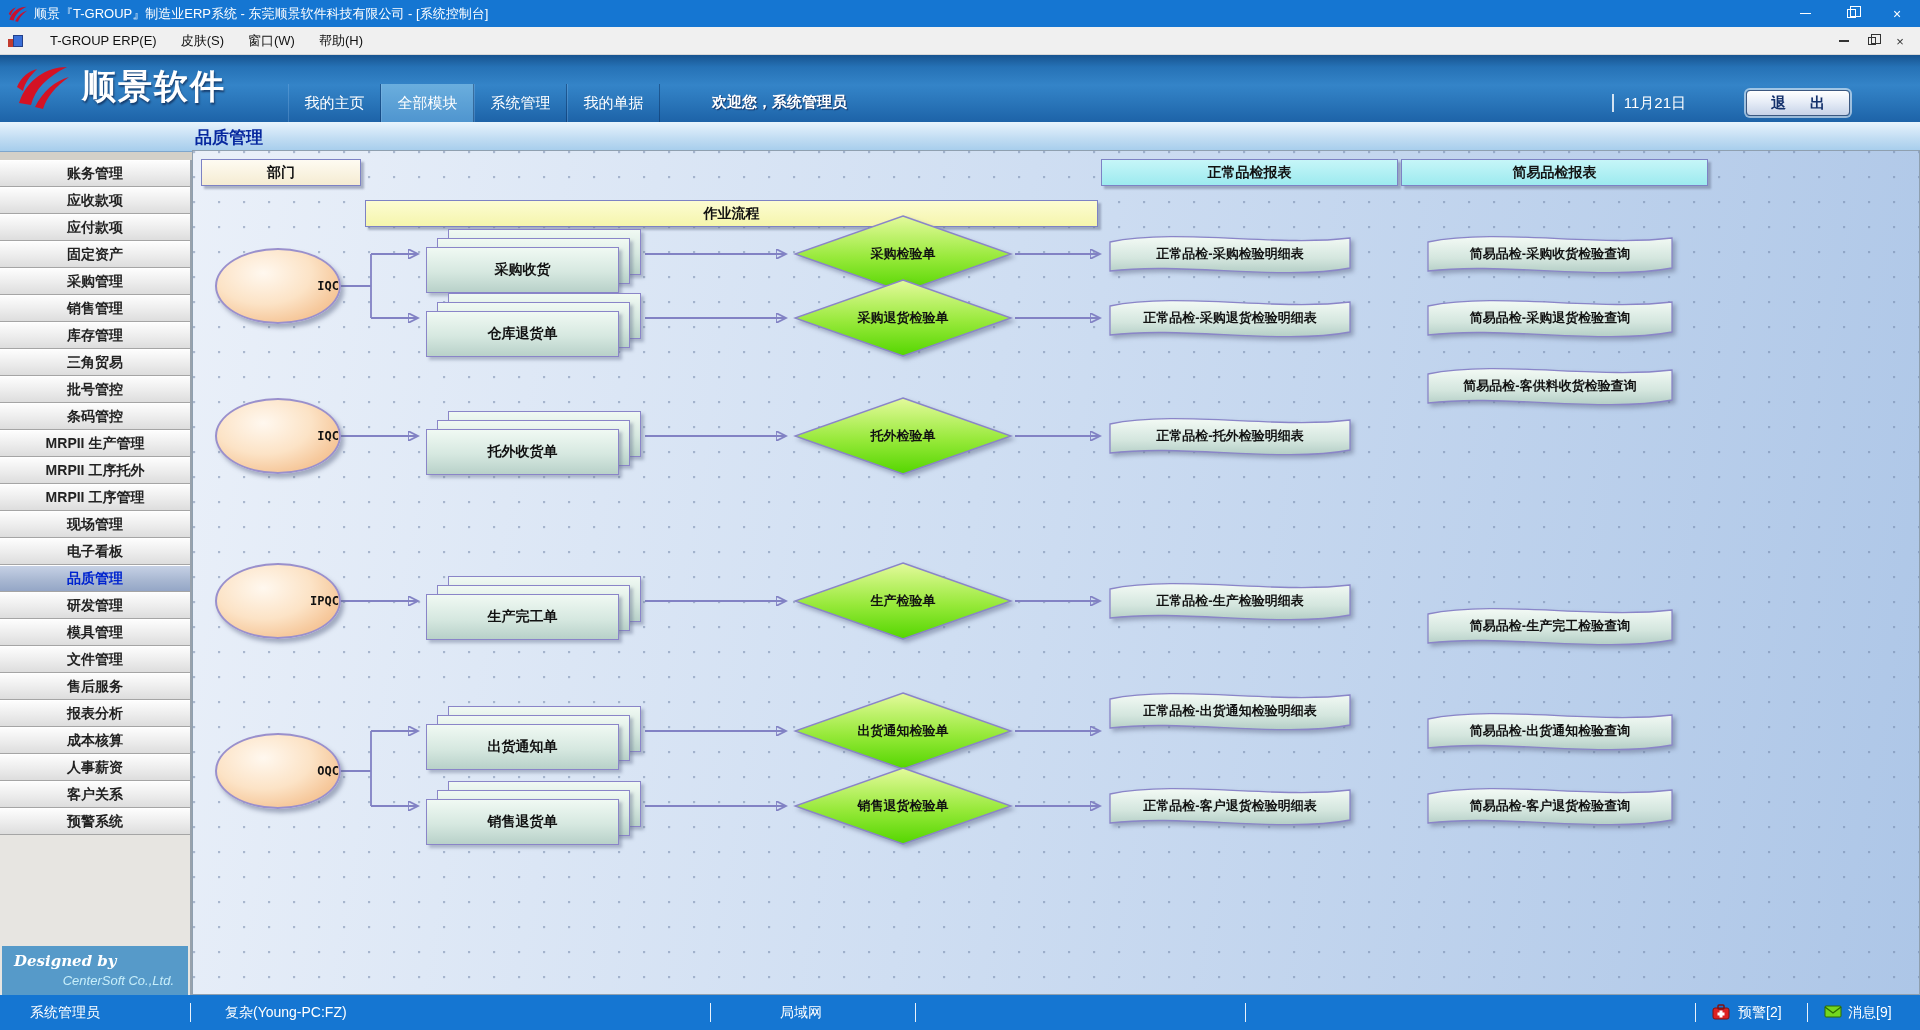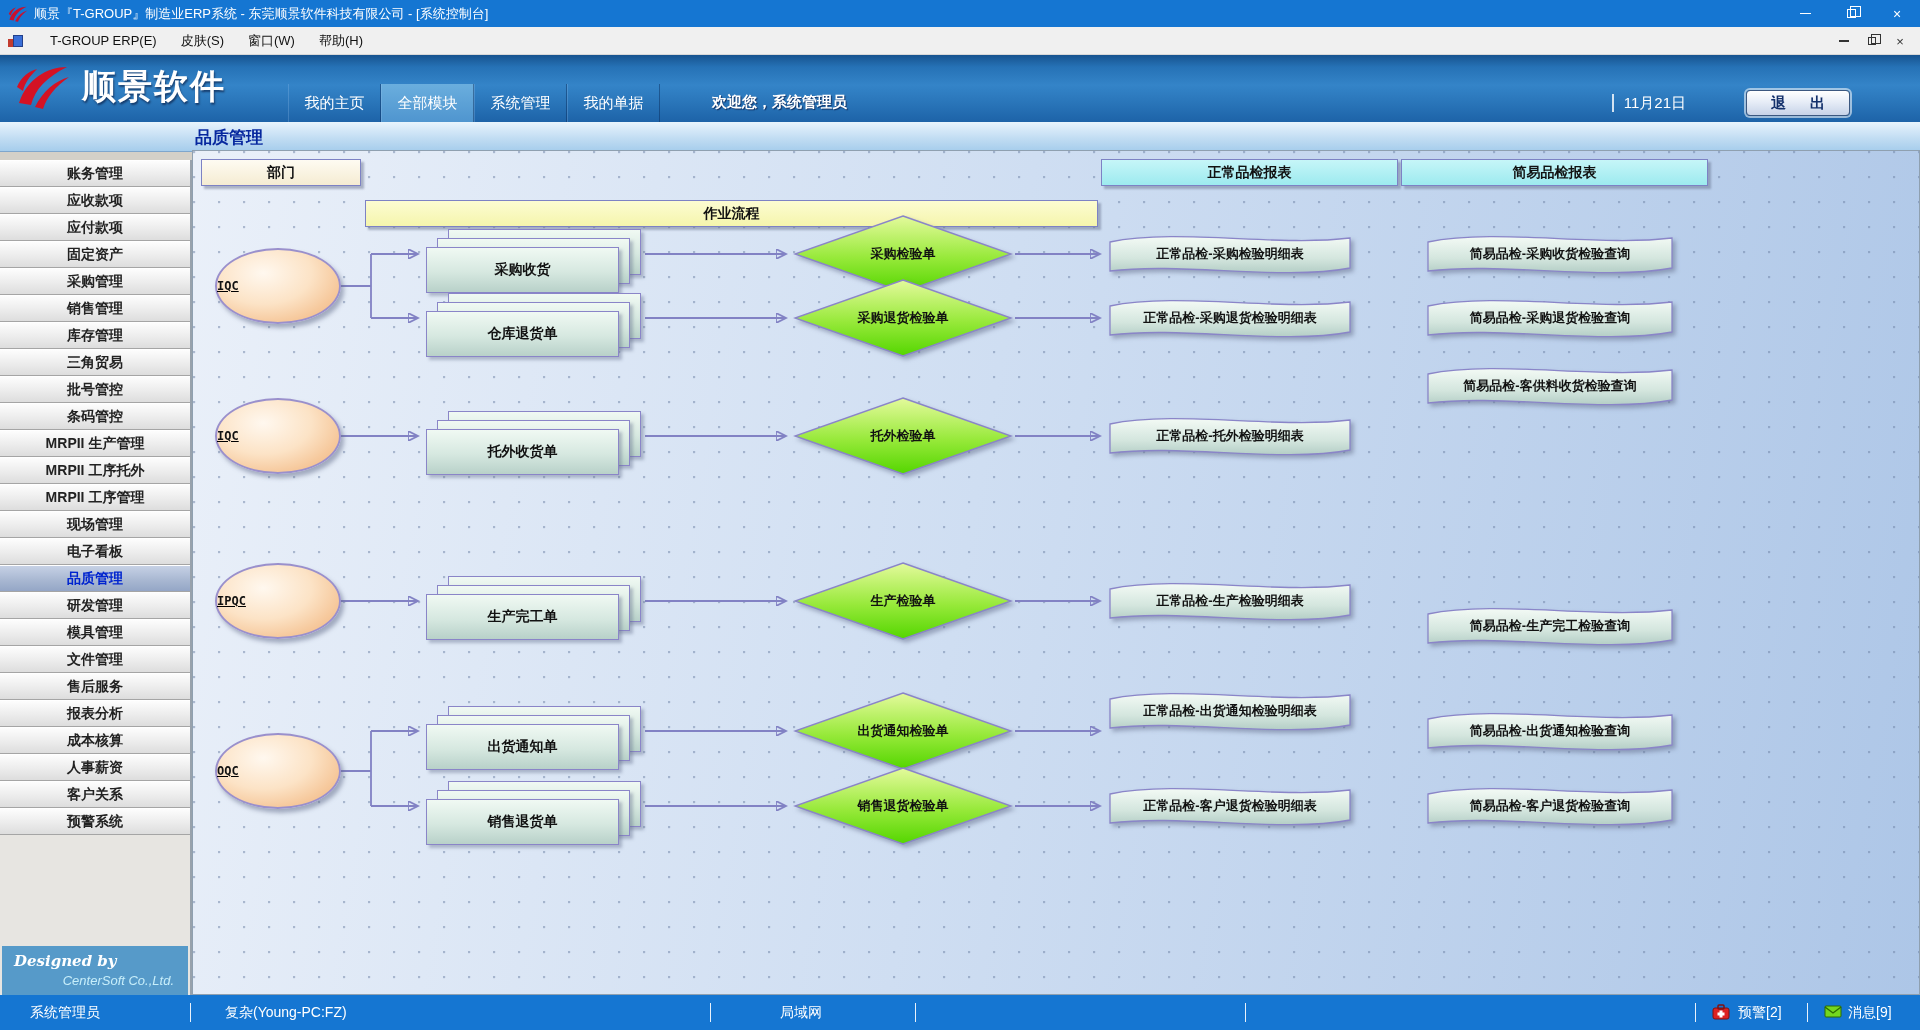--- a/index.html
+++ b/index.html
@@ -62,21 +62,21 @@
   .h-dept { left:8px; width:160px; background:linear-gradient(180deg,#fefbf2 0%,#f5ecd2 100%); }
   .h-flow { left:172px; width:733px; background:linear-gradient(180deg,#fcfcd2 0%,#f5f5ac 100%);margin-top:41px; }
   .h-norm { left:908px; width:297px; background:linear-gradient(180deg,#c6f6f8 0%,#9deaef 100%); }
   .h-simp { left:1208px; width:307px; background:linear-gradient(180deg,#c6f6f8 0%,#9deaef 100%); }
 
   .connectors { position:absolute; left:0; top:0; }
   .connectors path { stroke:#8282c4; stroke-width:1.8; fill:none; }
 
   .dept { position:absolute; width:126px; height:76px; border-radius:50%; border:2px solid #9a90cc;
     background:radial-gradient(ellipse at 38% 32%, #fff8ef 0%, #fce3c6 45%, #f6c99d 72%, #eeb27c 100%);
-    box-shadow:3px 4px 4px rgba(96,106,136,.5); display:flex; align-items:center; justify-content:flex-start;text-decoration:underline; }
+    box-shadow:3px 4px 4px rgba(96,106,136,.5); display:flex; align-items:center; justify-content:flex-end; }
   .dept span { font-size:12px; font-weight:bold; color:#111; font-family:"DejaVu Sans Mono",monospace; }
 
   .proc { position:absolute; width:217px; height:66px;margin-top:16px; }
   .sheet { position:absolute; width:193px; height:46px; border:1px solid #8a85c8;
     background:linear-gradient(180deg,#f0f9f3 0%,#d6e8e0 55%,#b8d1c9 100%); box-shadow:3px 3px 3px rgba(96,106,136,.4); }
   .s3 { left:22px; top:0; } .s2 { left:11px; top:9px; } .s1 { left:0; top:18px; display:flex; align-items:center; justify-content:center; }
   .s1 span { font-size:14px; font-weight:bold; color:#111; }
 
   .dia { position:absolute; width:220px; height:80px; }
   .rep { position:absolute; }

